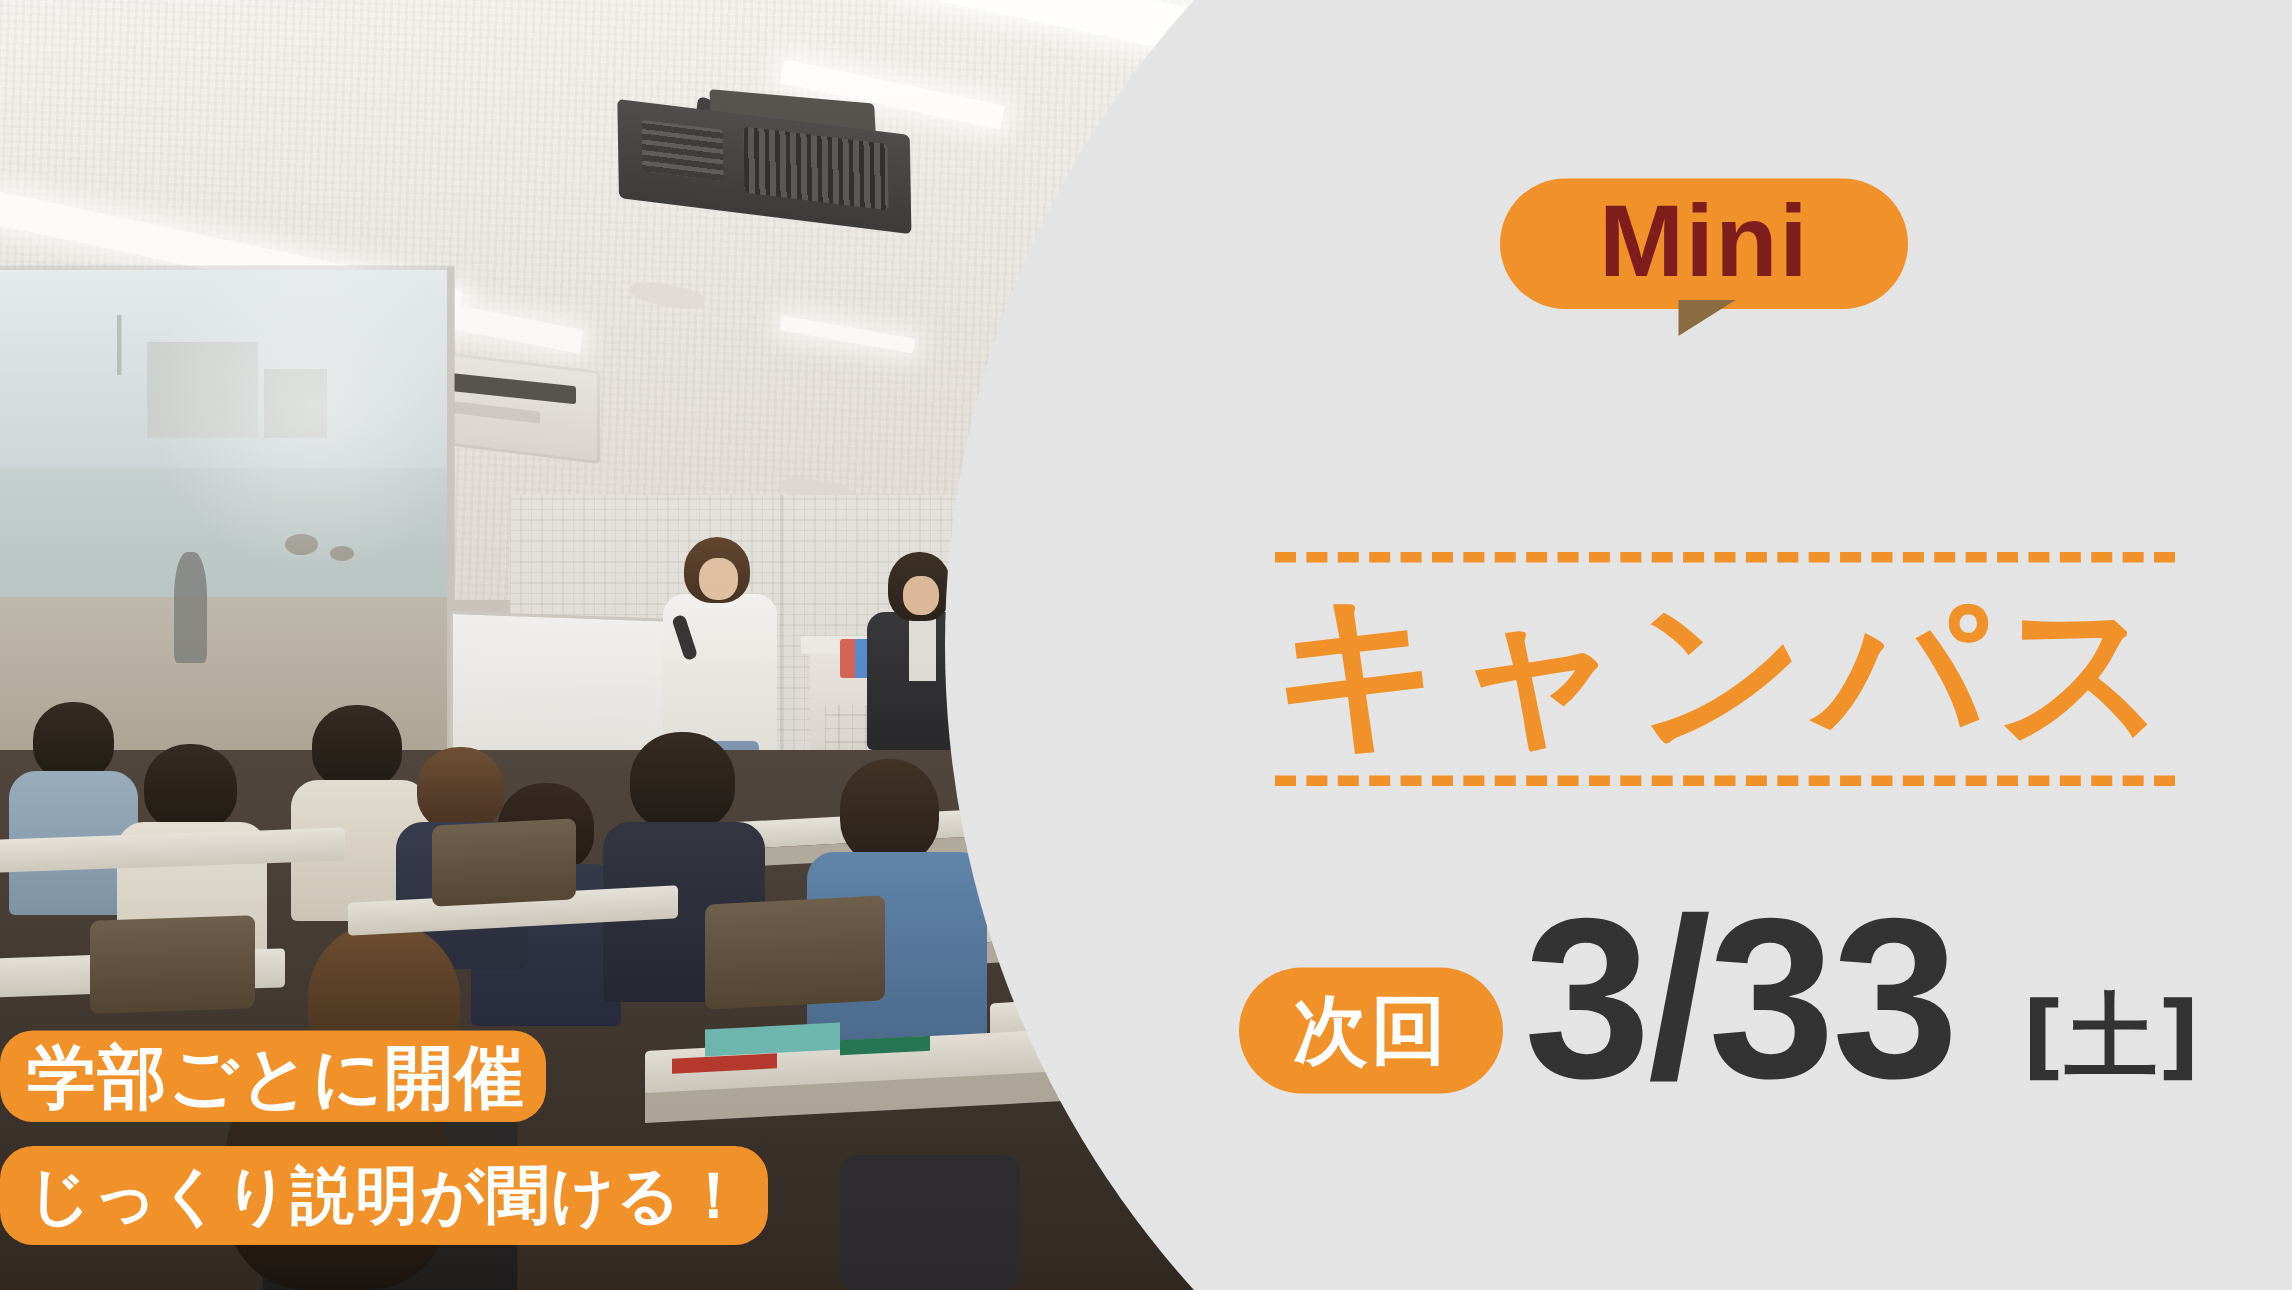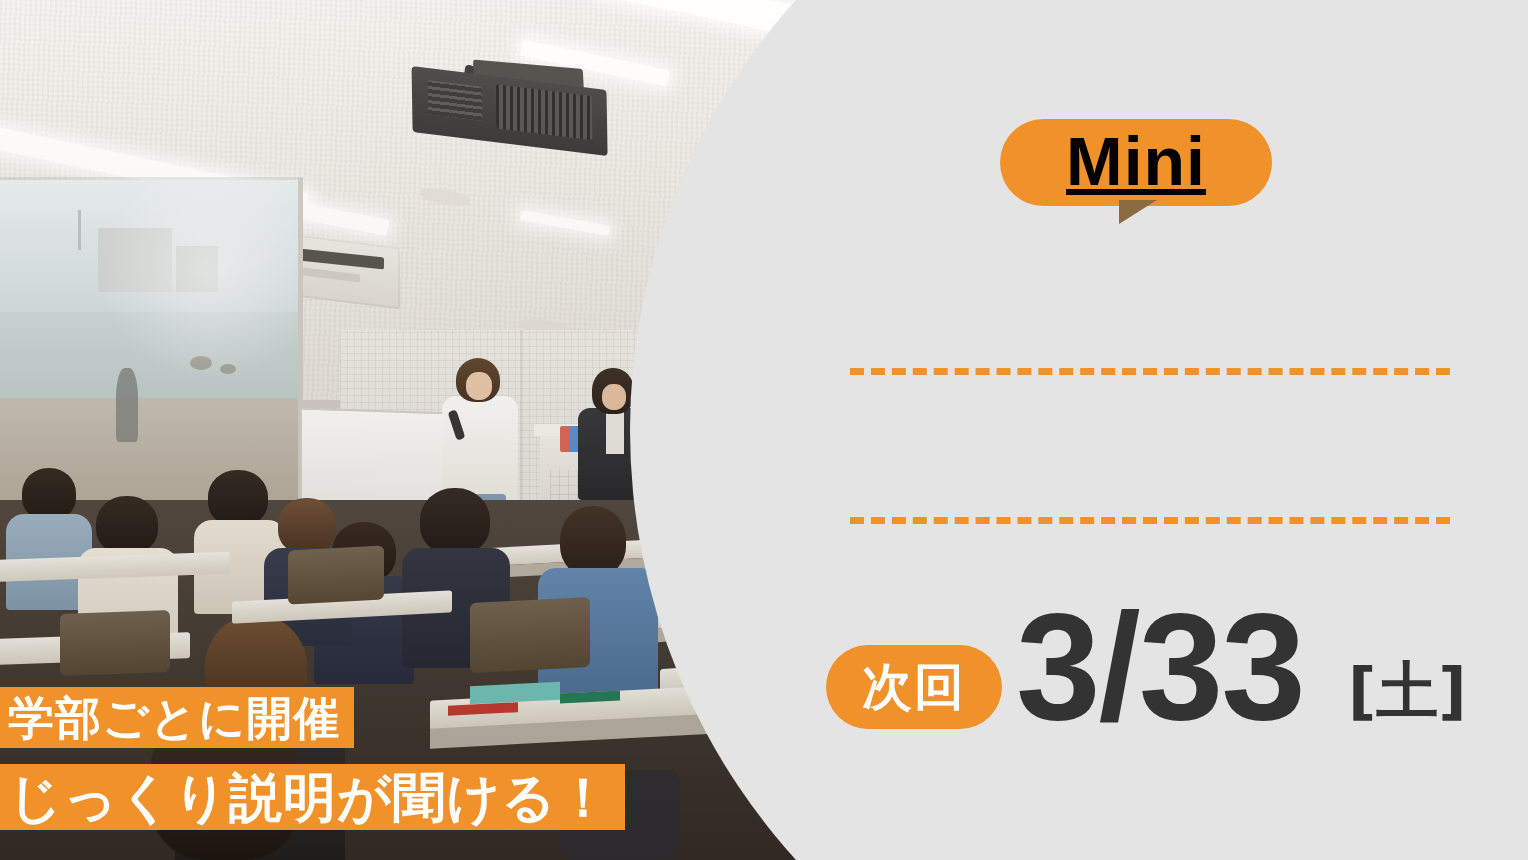--- a/index.html
+++ b/index.html
@@ -227,24 +227,23 @@
 
   
   .content{position:absolute;left:0;top:0;width:1528px;height:860px;}
 
   .mini-badge{
     position:absolute;left:1000px;top:119px;width:272px;height:87px;
     background:#f0912a;border-radius:44px;
     display:flex;align-items:center;justify-content:center;
   }
   .mini-badge span{
-    color:#000000;font-weight:bold;font-size:68px;letter-spacing:1px;
+    color:#7f1d1d;font-weight:bold;font-size:68px;letter-spacing:1px;
     line-height:1;font-family:"Liberation Sans","DejaVu Sans",sans-serif;
     transform:translateY(-2px);
-    text-decoration:underline;
   }
   .mini-tail{
     position:absolute;left:1119px;top:200px;width:0;height:0;
     border-left:0 solid transparent;
     border-top:24px solid #8a6b42;
     border-right:38px solid transparent;
   }
 
   .title-line{
     position:absolute;left:840px;width:620px;text-align:center;
@@ -283,25 +282,26 @@
     font-family:"DejaVu Sans","Liberation Sans",sans-serif;
   }
 
   
   .tag{
     position:absolute;background:#f0912a;
     display:flex;align-items:center;
     color:#ffffff;font-weight:bold;
     font-family:"DejaVu Sans","Liberation Sans",sans-serif;
     letter-spacing:1px;line-height:1;
-    padding:0 14px 0 8px;
+    padding:0 14px 0 18px;
     white-space:nowrap;
+    border-radius:22px;
   }
   .tag-1{left:0;top:687px;height:61px;font-size:46px;}
-  .tag-2{left:0;top:764px;height:66px;font-size:53px;}
+  .tag-2{left:0;top:764px;height:66px;font-size:42px;}
 </style>
 </head>
 <body>
 
 <div id="stage">
 
   <div class="photo">
 
     <div class="ceiling"></div>
     <div class="light l1"></div>
@@ -436,20 +436,21 @@
   </div>
 
   <div class="content">
 
     <div class="mini-badge">
       <span>Mini</span>
     </div>
     <div class="mini-tail"></div>
 
     <div class="dashed dash-1"></div>
+    <div class="title-line title-2">キャンパス</div>
     <div class="dashed dash-2"></div>
 
     <div class="next-pill">
       <span>次回</span>
     </div>
     <div class="date-big">3/33</div>
     <div class="date-dow">[土]</div>
 
     <div class="tag tag-1">学部ごとに開催</div>
     <div class="tag tag-2">じっくり説明が聞ける！</div>

